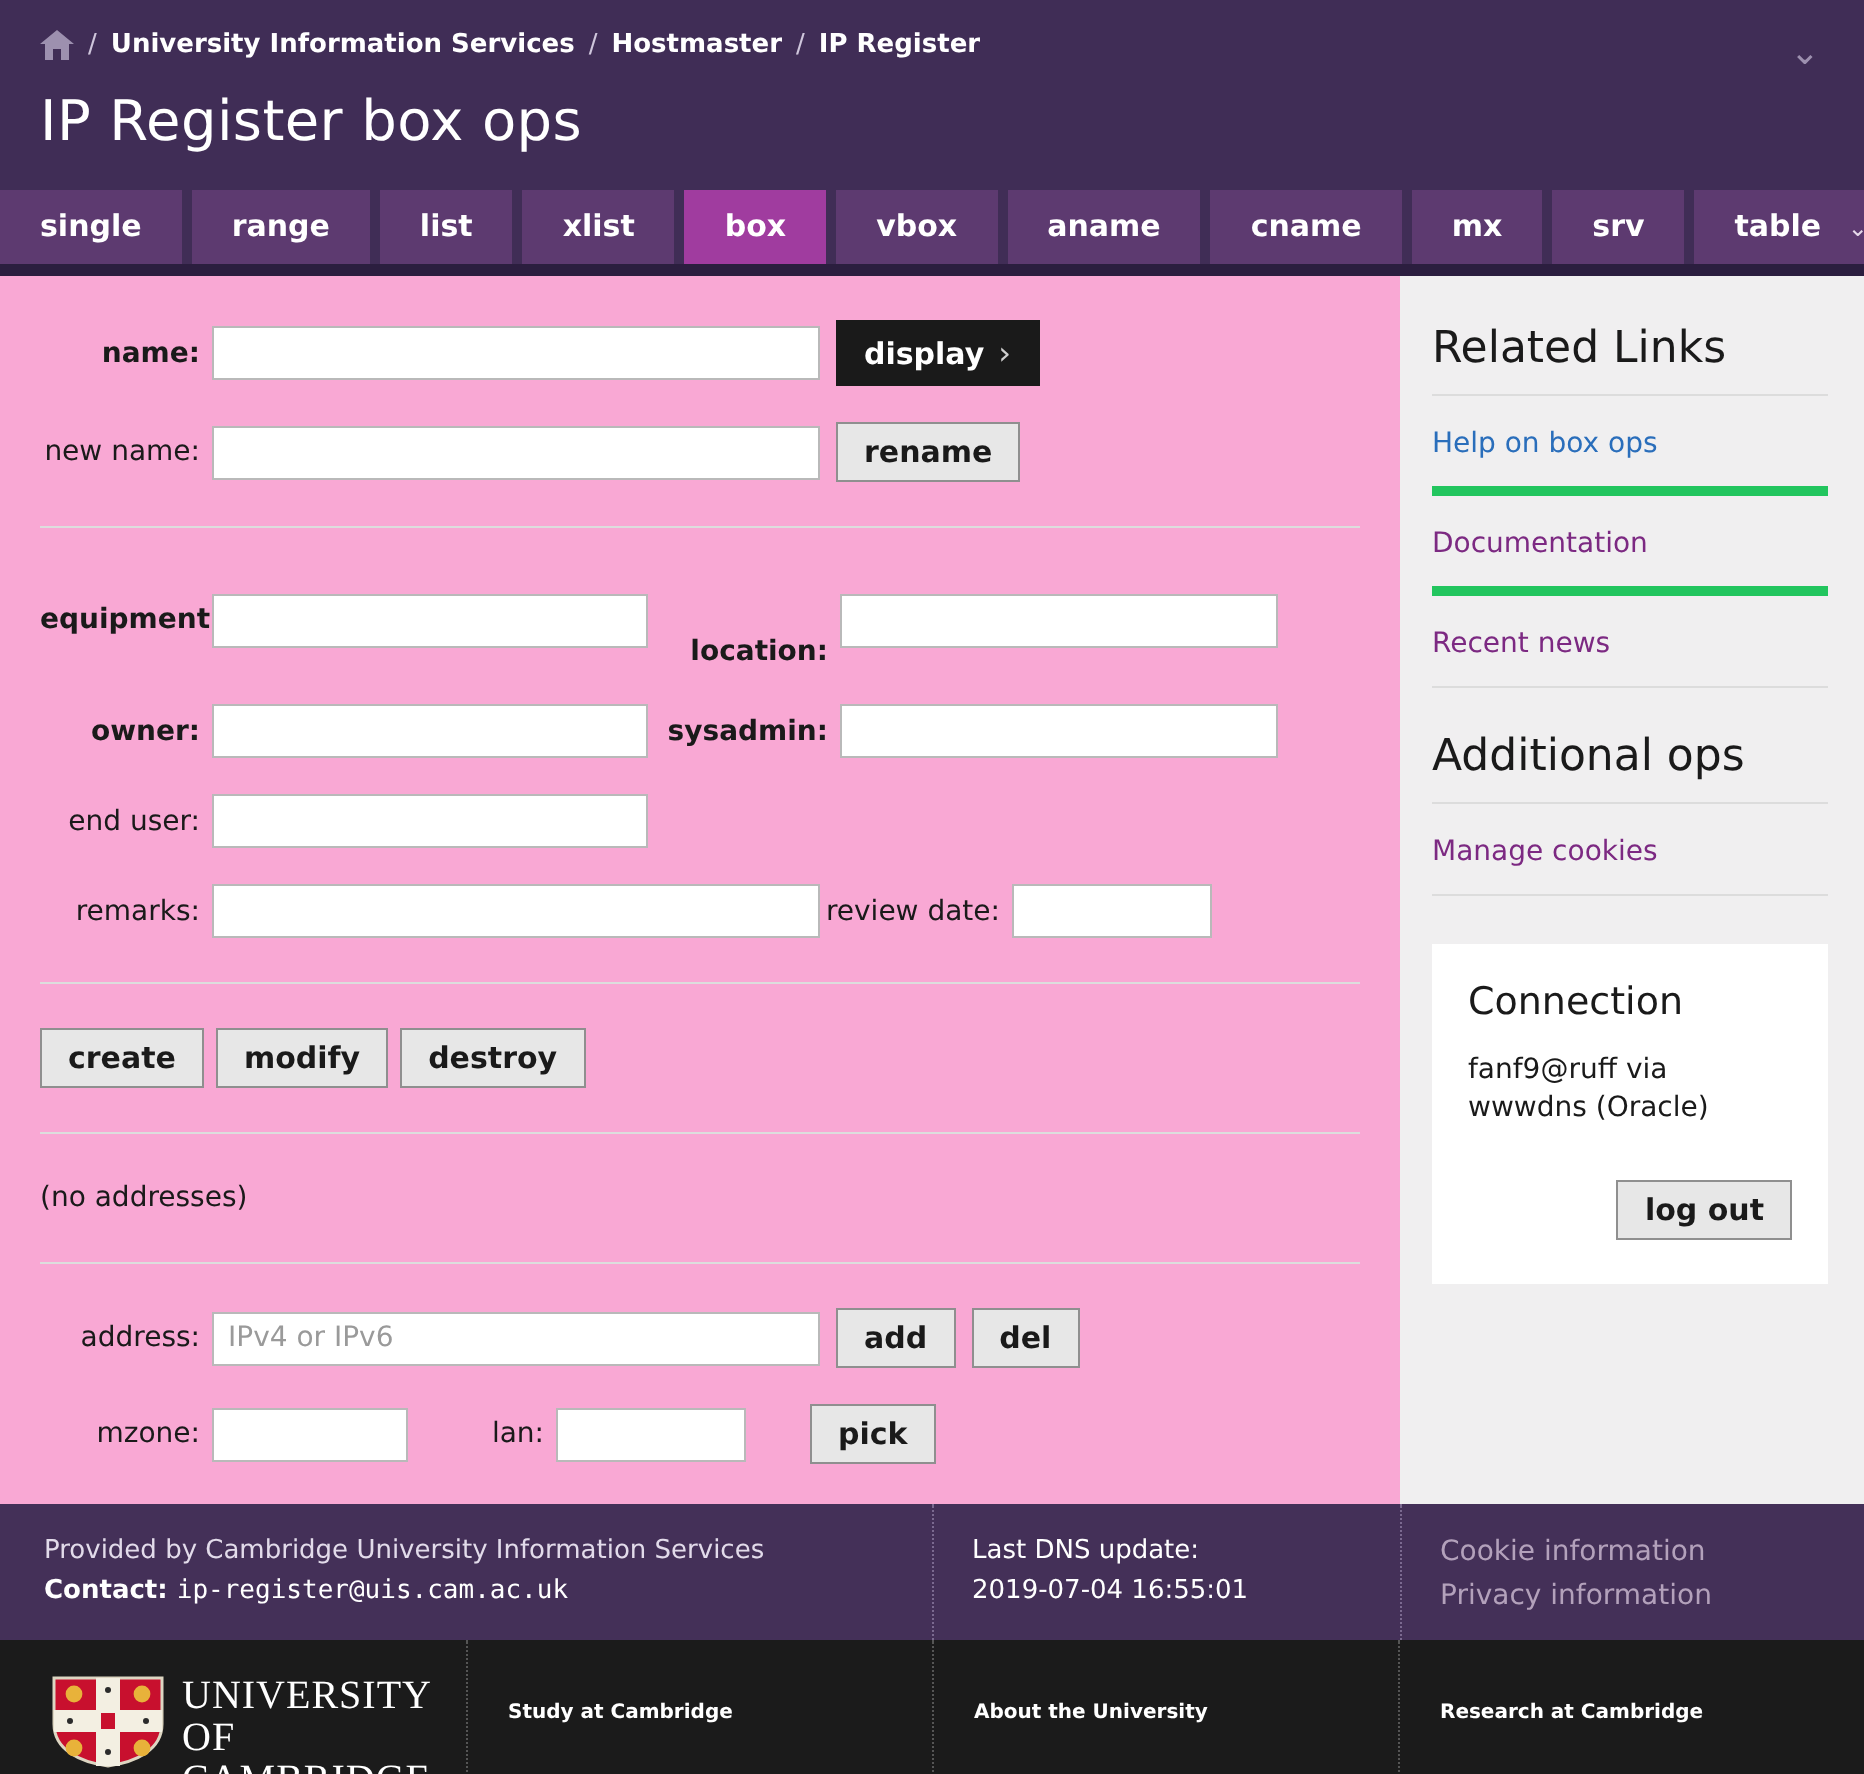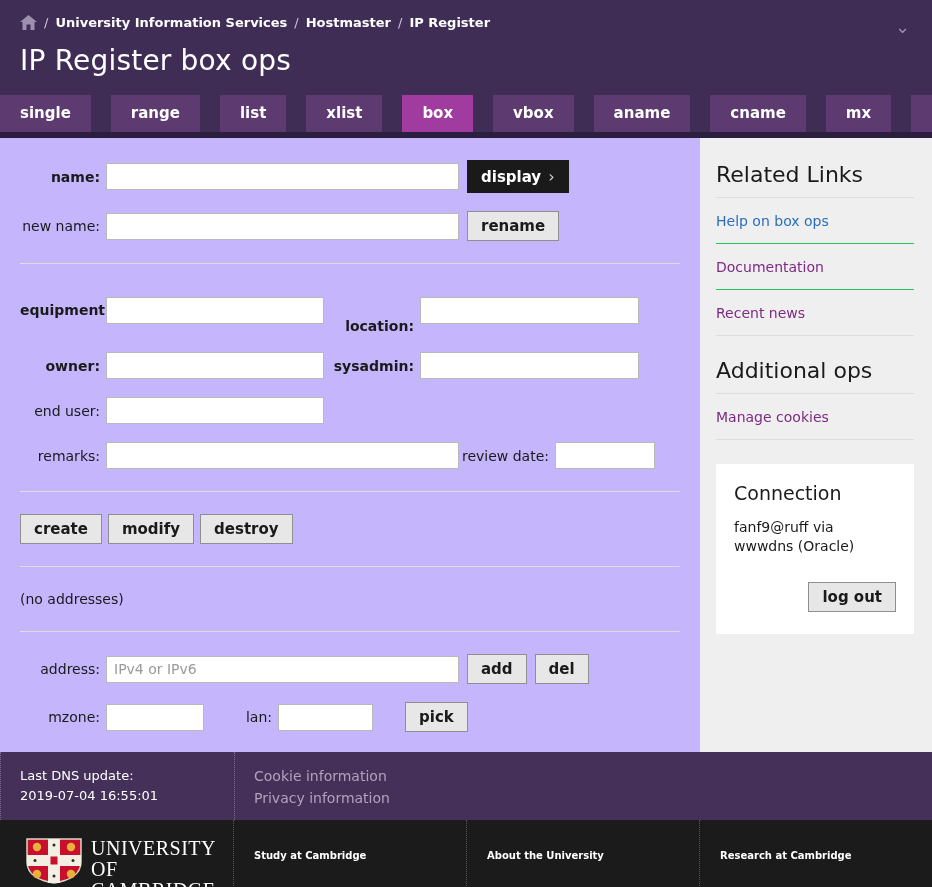--- a/index.html
+++ b/index.html
@@ -16,39 +16,39 @@
   .home-icon svg { display: block; }
   .crumb { color: #ffffff; font-size: 13px; font-weight: bold; }
   .crumb-sep { color: #cfc6dc; font-size: 13px; margin: 0 7px; font-weight: normal; }
   .header-chevron { position: absolute; top: 18px; right: 22px; color: #9d90af; font-size: 18px; line-height: 1; cursor: pointer; }
   .page-title { color: #ffffff; font-size: 28px; font-weight: 500; padding: 12px 20px 4px 20px; letter-spacing: 0.2px; }
 
   
   .tab-bar { background: #402d56; border-bottom: 6px solid #2b1e3f; display: flex; }
   .tab {
     background: #5d3a70; color: #ffffff; font-size: 15px; font-weight: bold;
-    padding: 9px 20px 10px 20px; margin-right: 20px; cursor: pointer; white-space: nowrap;
+    padding: 9px 20px 10px 20px; margin-right: 5px; cursor: pointer; white-space: nowrap;
   }
   .tab.active { background: #a03c9f; }
   .tab .caret { font-size: 12px; color: #e6d9ea; margin-left: 8px; font-weight: normal; }
 
   
   .content { display: flex; min-height: 590px; }
-  .main { flex: 1; background: #c4b5fd; padding: 22px 20px 20px 20px; }
+  .main { flex: 1; background: #f9a8d4; padding: 22px 20px 20px 20px; }
   .side { width: 232px; background: #f0eff0; padding: 18px 18px 20px 16px; }
 
   .form-row { display: flex; align-items: center; margin-bottom: 18px; }
   .lbl { width: 80px; text-align: right; font-size: 14px; color: #1a1a1a; margin-right: 6px; flex: none; }
   .lbl.b { font-weight: bold; }
   input[type="text"] {
     border: 1px solid #b9b9b9; height: 27px; padding: 3px 7px; font-size: 14px;
     font-family: "DejaVu Sans", sans-serif; color: #1a1a1a; background: #fff;
   }
   input[type="text"]::placeholder { color: #9a9a9a; }
-  .in-wide { width: 353px; }
+  .in-wide { width: 304px; }
   .in-med { width: 218px; }
   .in-med2 { width: 219px; }
   .in-small { width: 100px; }
   .in-tiny { width: 98px; }
   .in-tiny2 { width: 95px; }
 
   .btn {
     background: #e7e7e7; border: 1px solid #8f8f8f; color: #1a1a1a;
     font-size: 15px; font-weight: bold; font-family: "DejaVu Sans", sans-serif;
     padding: 5px 13px; cursor: pointer;
@@ -62,21 +62,21 @@
   .ml8 { margin-left: 8px; }
   .divider { border: none; border-top: 1px solid #dddddd; margin: 22px 0; }
   .no-addresses { font-size: 14px; color: #1a1a1a; padding: 2px 0; }
   .lbl2 { width: 90px; text-align: right; font-size: 14px; margin-right: 6px; flex: none; }
   .lbl-lan { width: 46px; text-align: right; font-size: 14px; margin: 0 6px 0 22px; flex: none; }
   .pick-gap { margin-left: 32px; }
 
   
   .side-heading { font-size: 22px; font-weight: 400; color: #1a1a1a; margin: 6px 0 2px 0; }
   .side-list { list-style: none; }
-  .side-list li { border-top: 1px solid #22c55e; padding: 13px 0; }
+  .side-list li { border-top: 5px solid #22c55e; padding: 13px 0; }
   .side-list li:first-child { border-top: none; margin-top: 10px; border-top: 1px solid #dcdcdc; }
   .side-link { font-size: 14px; text-decoration: none; cursor: pointer; }
   .side-link.blue { color: #2a6ebb; }
   .side-link.purple { color: #7c2982; }
   .side-list.closed { border-bottom: 1px solid #dcdcdc; margin-bottom: 22px; }
 
   .connection-box { background: #ffffff; margin-top: 24px; padding: 18px; }
   .connection-title { font-size: 19px; font-weight: normal; margin-bottom: 14px; }
   .connection-info { font-size: 14px; line-height: 1.35; margin-bottom: 26px; }
   .logout-row { text-align: right; padding-bottom: 4px; }
@@ -238,20 +238,27 @@
       <div class="connection-title">Connection</div>
       <div class="connection-info">fanf9@ruff via wwwdns (Oracle)</div>
       <div class="logout-row">
         <button class="btn">log out</button>
       </div>
     </div>
   </div>
 </div>
 
 <div class="footer">
+  <div class="footer-col footer-col1">
+    <div>Provided by Cambridge University Information Services</div>
+    <div class="contact-line">
+      <span>Contact:</span>
+      <span class="contact-email">ip-register@uis.cam.ac.uk</span>
+    </div>
+  </div>
   <div class="footer-col footer-col2">
     <div>Last DNS update:</div>
     <div>2019-07-04 16:55:01</div>
   </div>
   <div class="footer-col footer-col3">
     <span class="footer-link">Cookie information</span>
     <span class="footer-link">Privacy information</span>
   </div>
 </div>
 

